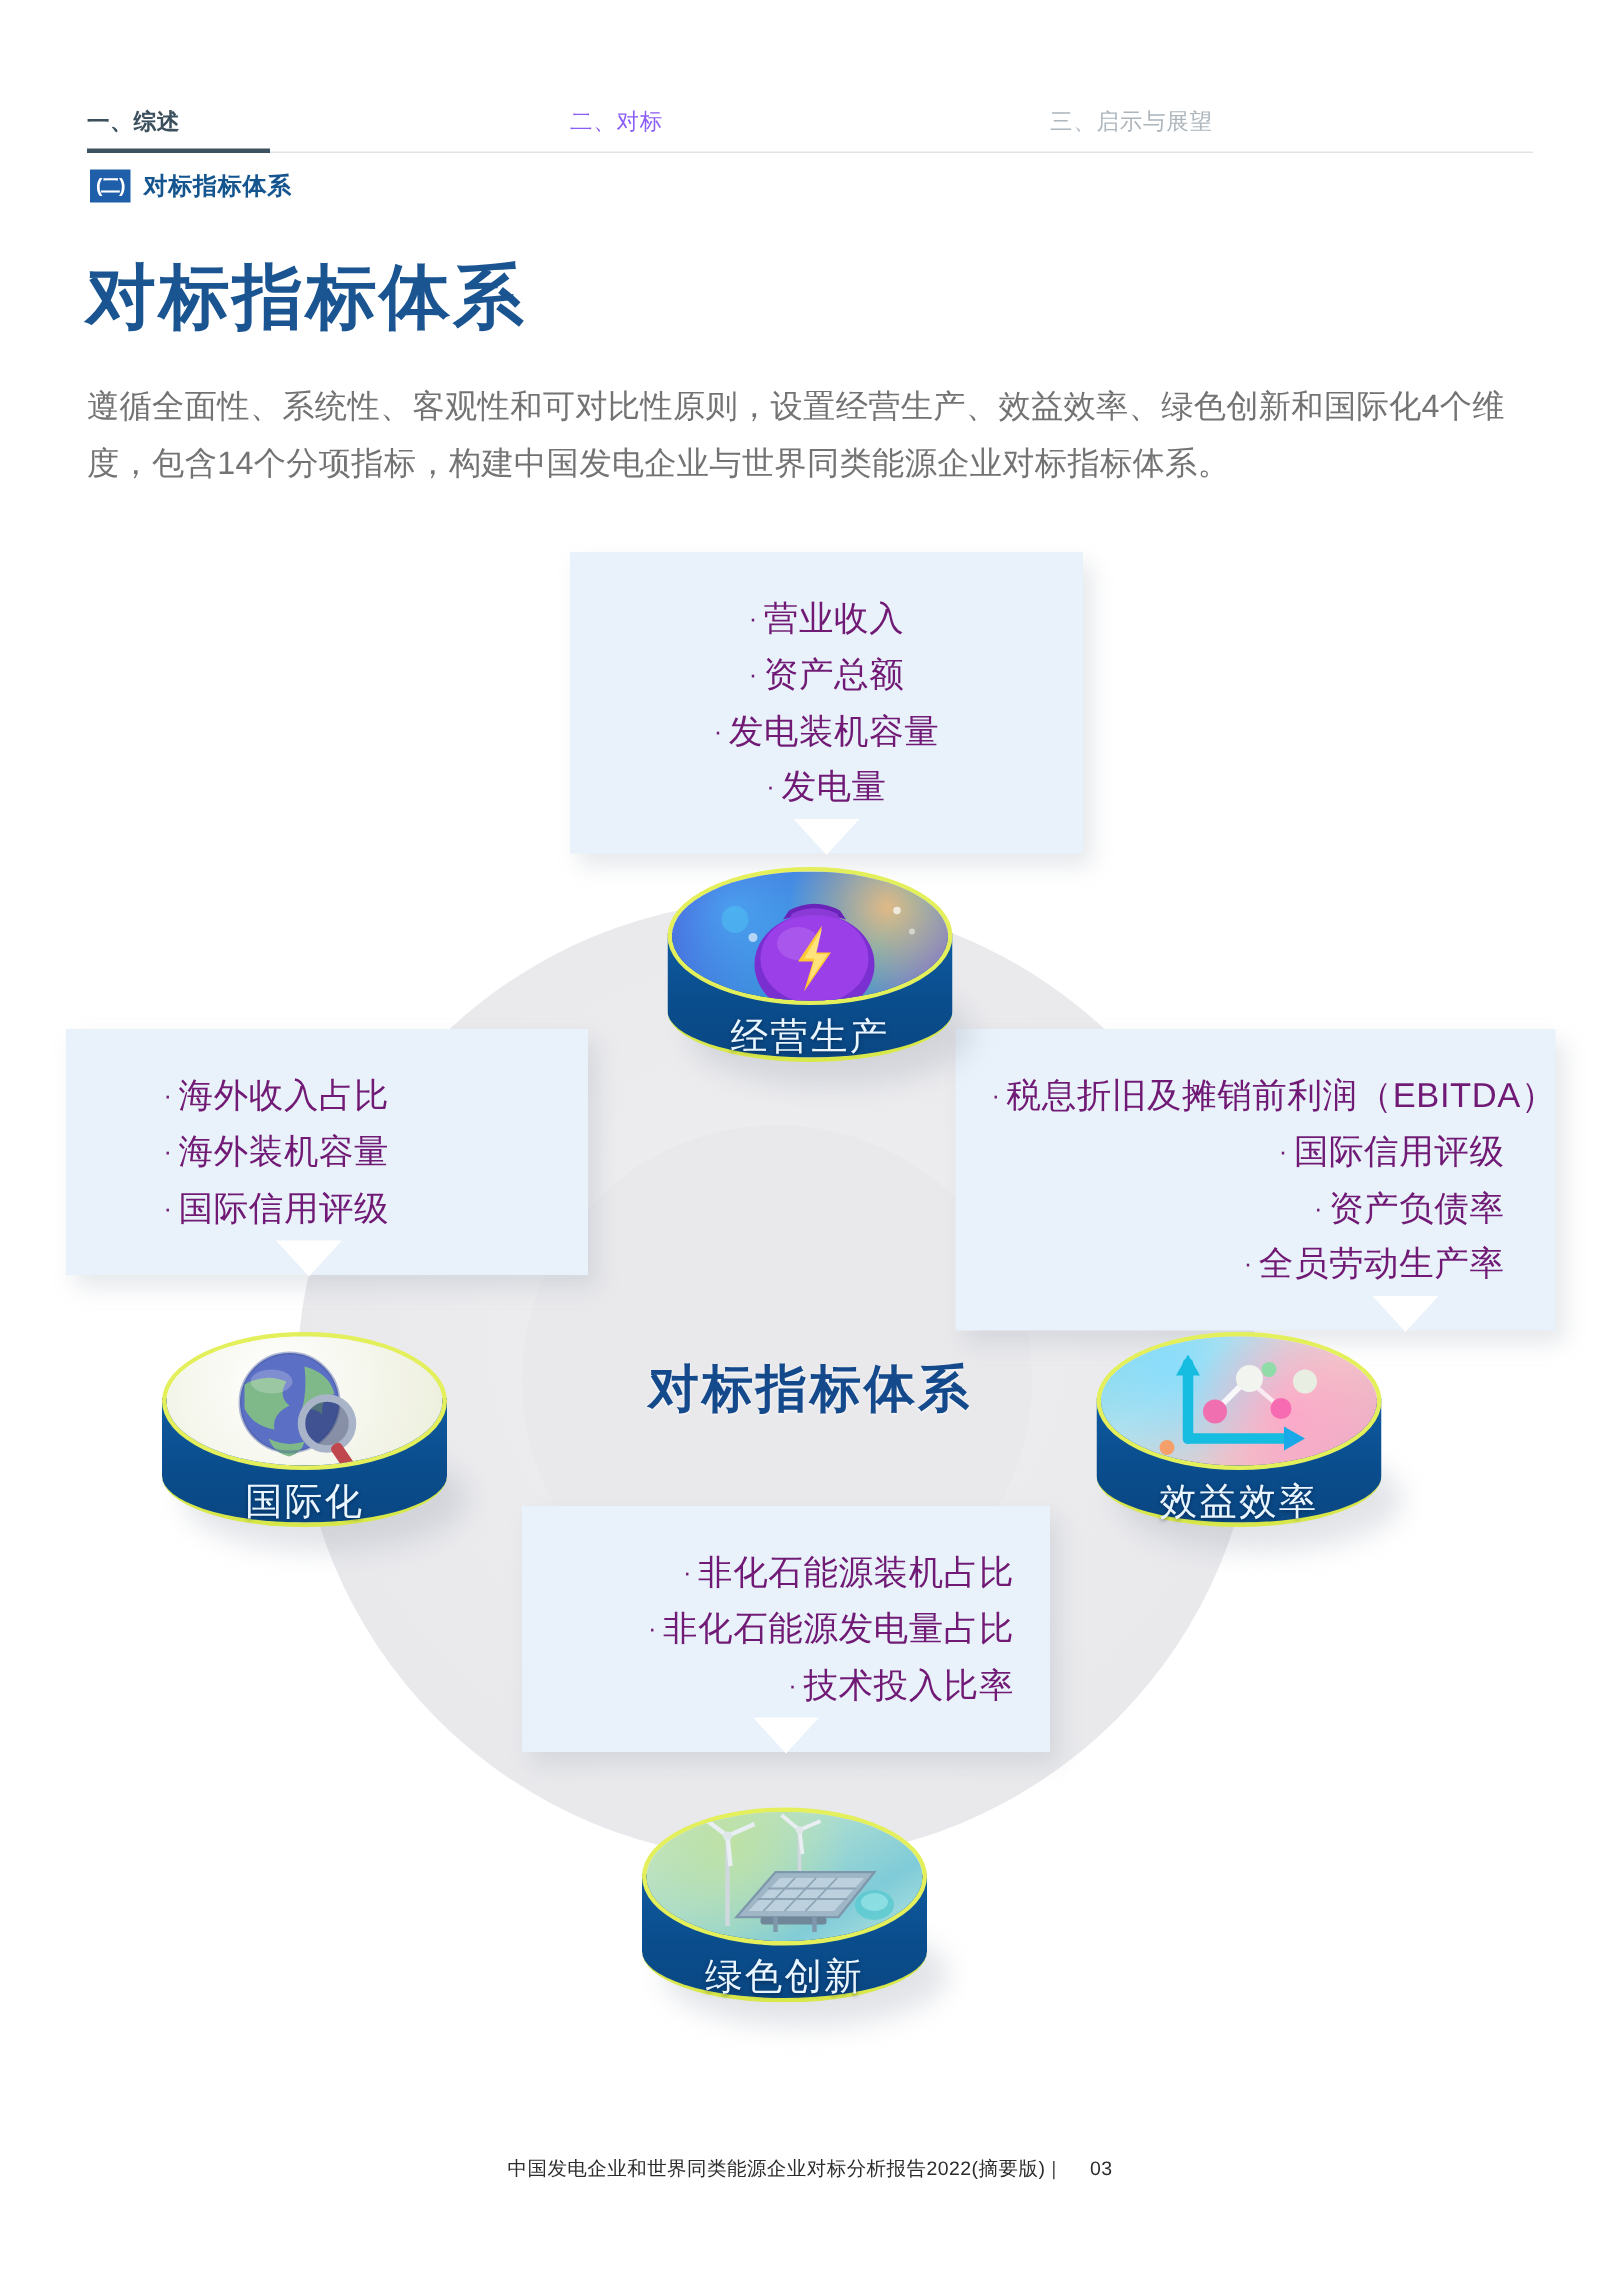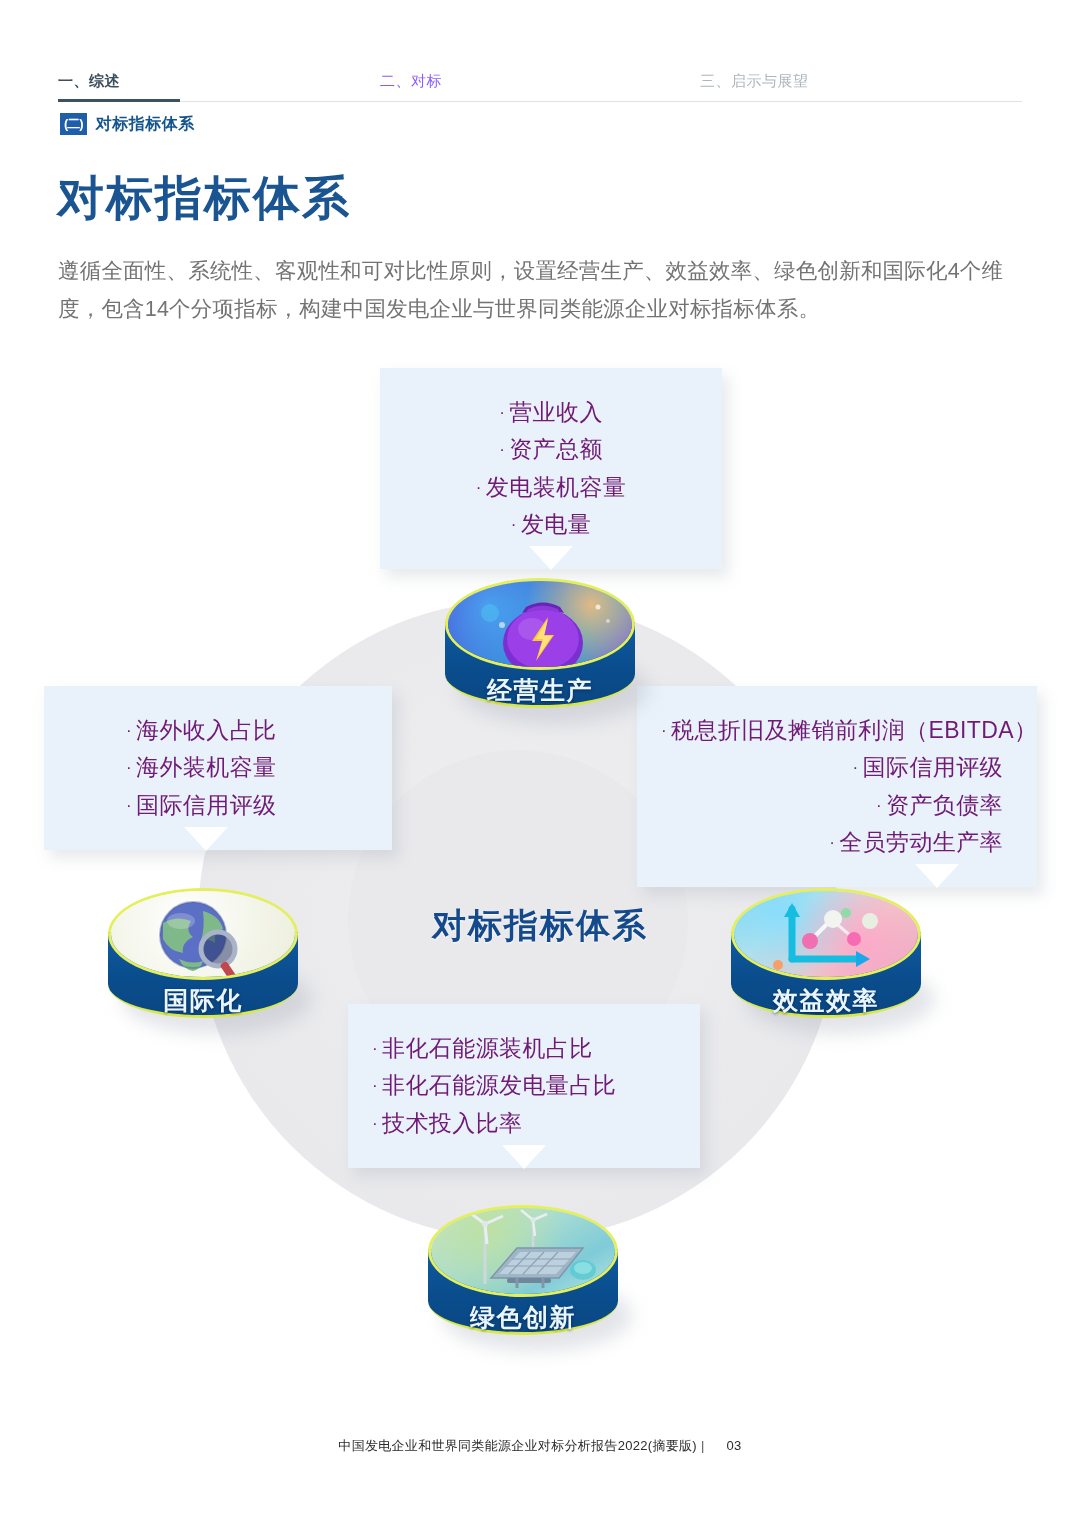--- a/index.html
+++ b/index.html
@@ -164,26 +164,26 @@
   .callout.right {
     left: 637px; top: 326px;
     width: 400px;
     text-align: right;
     padding-right: 34px;
   }
   .callout.left {
     left: 44px; top: 326px;
     width: 348px;
     text-align: left;
-    padding-left: 82px;
+    padding-left: 65px;
   }
   .callout.bottom {
     left: 348px; top: 644px;
     width: 352px;
-    text-align: left;
+    text-align: right;
   }
 
   
   .notch {
     position: absolute;
     width: 0; height: 0;
   }
   .notch.down {
     left: 50%; bottom: -1px; margin-left: -22px;
     border-left: 22px solid transparent;
@@ -220,21 +220,21 @@
     border-radius: 50%;
     border: 3px solid #e4ef5c;
     overflow: hidden;
   }
   .node-label {
     position: absolute;
     left: 0; top: 96px;
     width: 190px;
     text-align: center;
     font-size: 25px;
-    font-weight: 700;
+    font-weight: 400;
     color: #eaf6ff;
     letter-spacing: 1.5px;
     text-shadow: 0 1px 3px rgba(0,20,50,0.55);
     z-index: 4;
   }
 
   .node.top    { left: 445px; top: 218px; }
   .node.right  { left: 731px; top: 528px; }
   .node.left   { left: 108px; top: 528px; }
   .node.bottom { left: 428px; top: 845px; }

